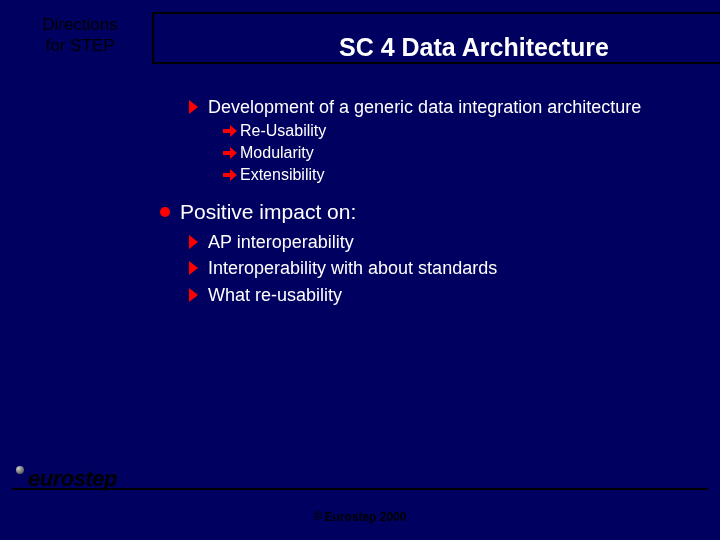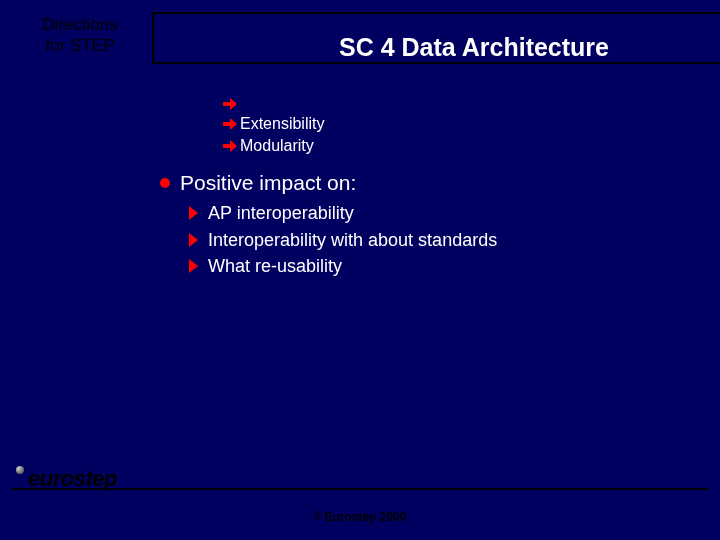--- a/index.html
+++ b/index.html
@@ -143,37 +143,44 @@
   <div>for STEP</div>
 </div>
 
 <div class="title-box">
   <div class="title">SC 4 Data Architecture</div>
 </div>
 
 <div class="content">
 
 
+  <div class="l2">
+    <svg class="half-arrow" width="12" height="16" viewBox="0 0 12 16">
+        <path d="M1 1 L10 8 L1 15 Z" fill="#ff0000"></path>
+      </svg>
+    <div class="l2-text">Development of a generic data integration architecture</div>
+  </div>
 
   <div class="l3">
     <svg class="arrow" width="16" height="16" viewBox="0 0 16 16">
         <path d="M1 6 H8 V2 L15 8 L8 14 V10 H1 Z" fill="#ff0000"></path>
       </svg>
+    <div class="l3-text">Re-Usability</div>
   </div>
   <div class="l3">
     <svg class="arrow" width="16" height="16" viewBox="0 0 16 16">
         <path d="M1 6 H8 V2 L15 8 L8 14 V10 H1 Z" fill="#ff0000"></path>
       </svg>
-    <div class="l3-text">Extensibility</div>
+    <div class="l3-text">Modularity</div>
   </div>
   <div class="l3">
     <svg class="arrow" width="16" height="16" viewBox="0 0 16 16">
         <path d="M1 6 H8 V2 L15 8 L8 14 V10 H1 Z" fill="#ff0000"></path>
       </svg>
-    <div class="l3-text">Modularity</div>
+    <div class="l3-text">Extensibility</div>
   </div>
 
   <div class="gap"></div>
 
   <div class="l1">
     <div class="bullet-dot"></div>
     <div class="l1-text">Positive impact on:</div>
   </div>
 
   <div class="l2">

